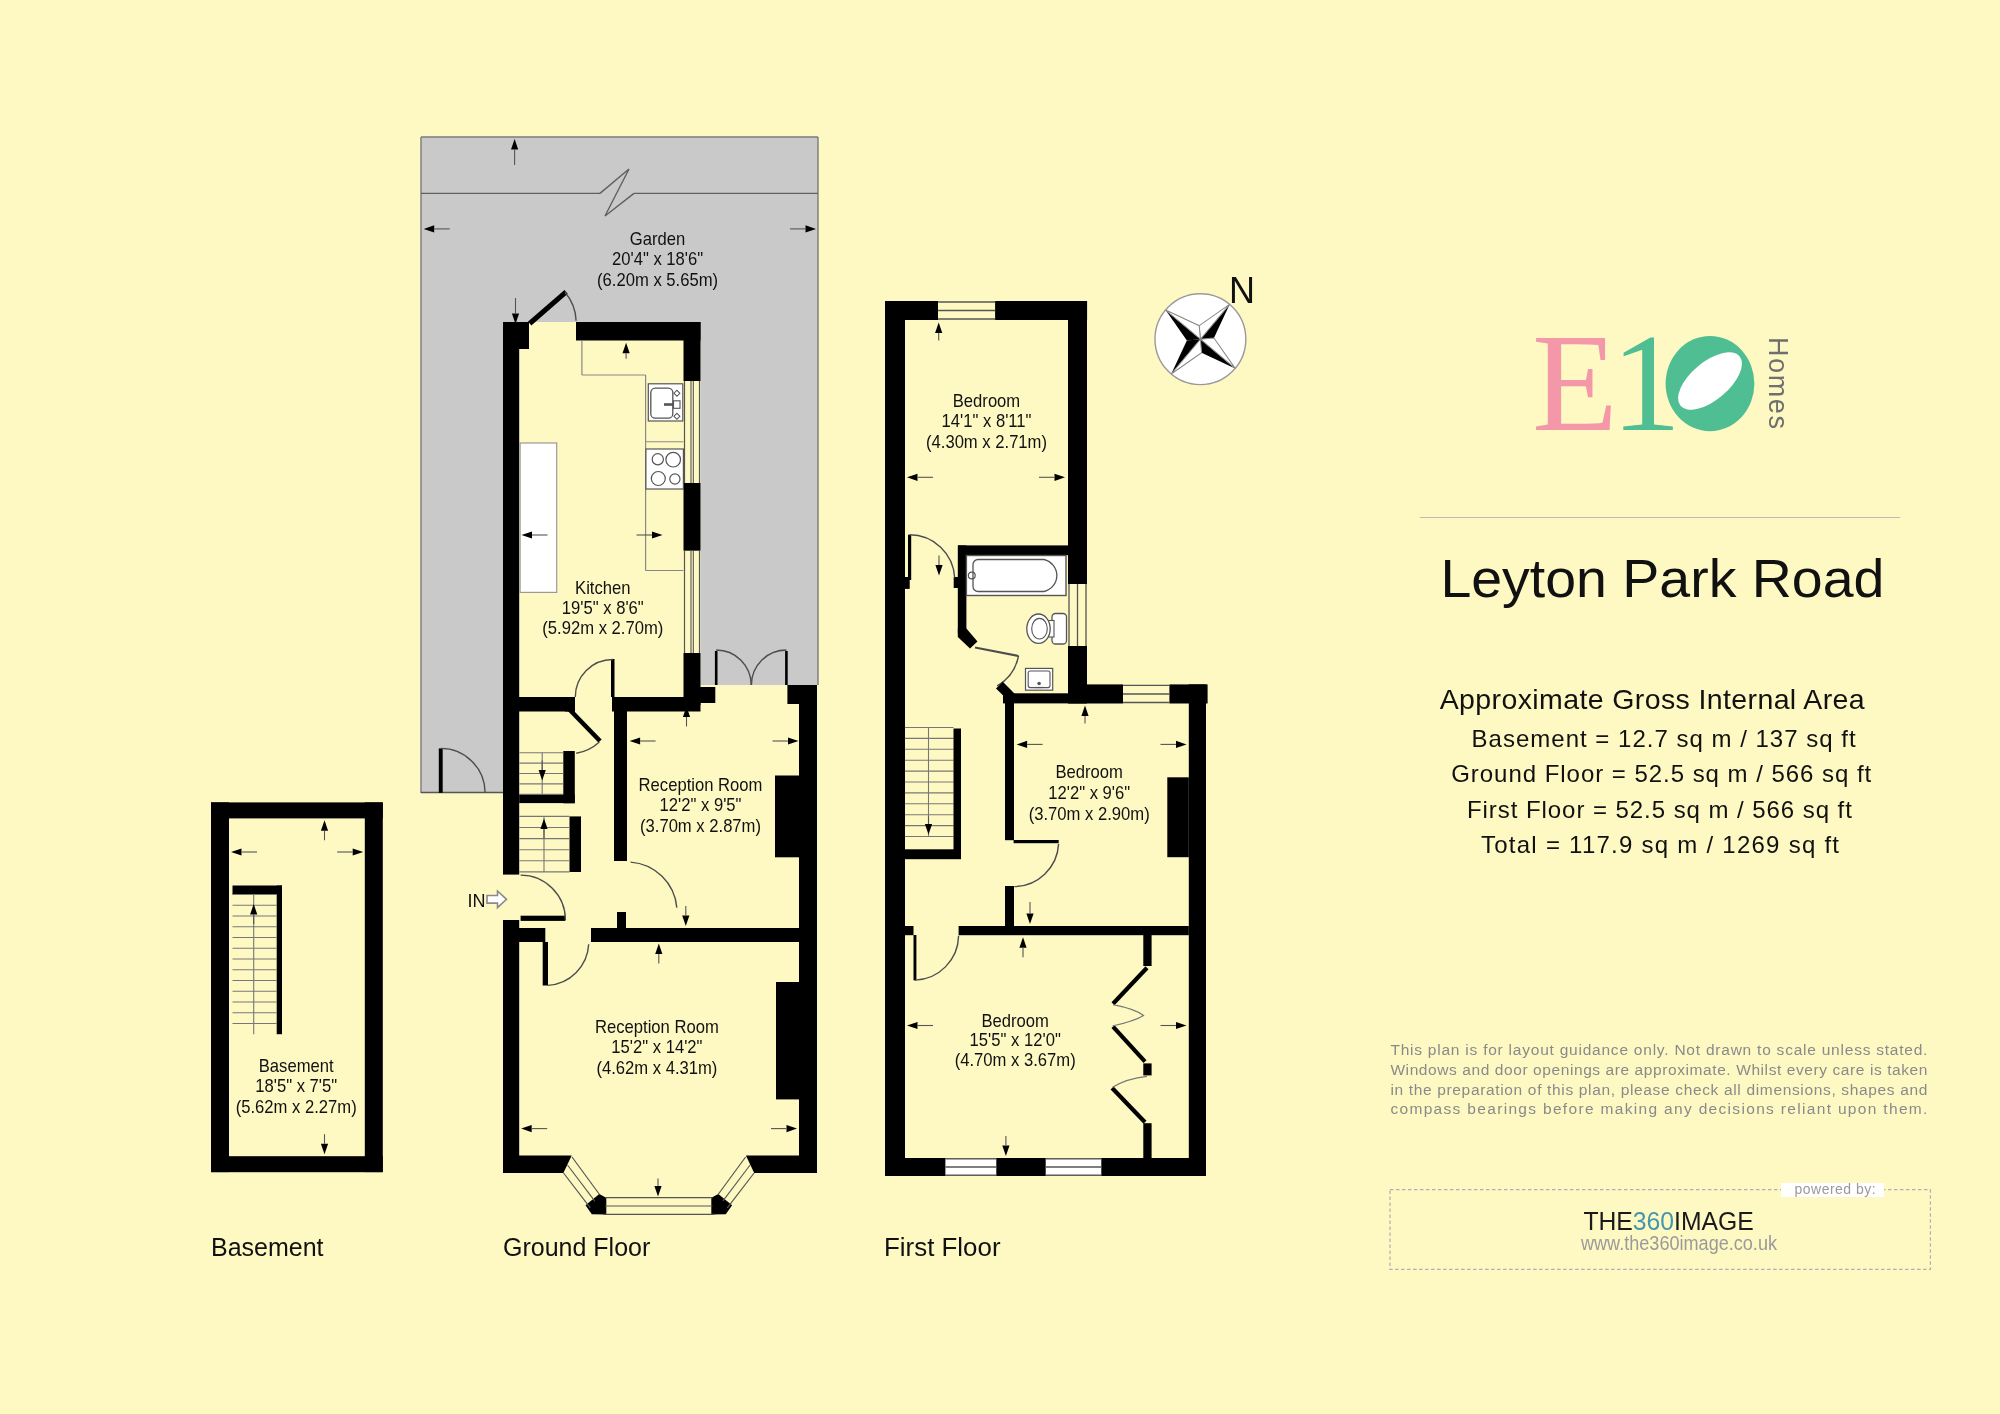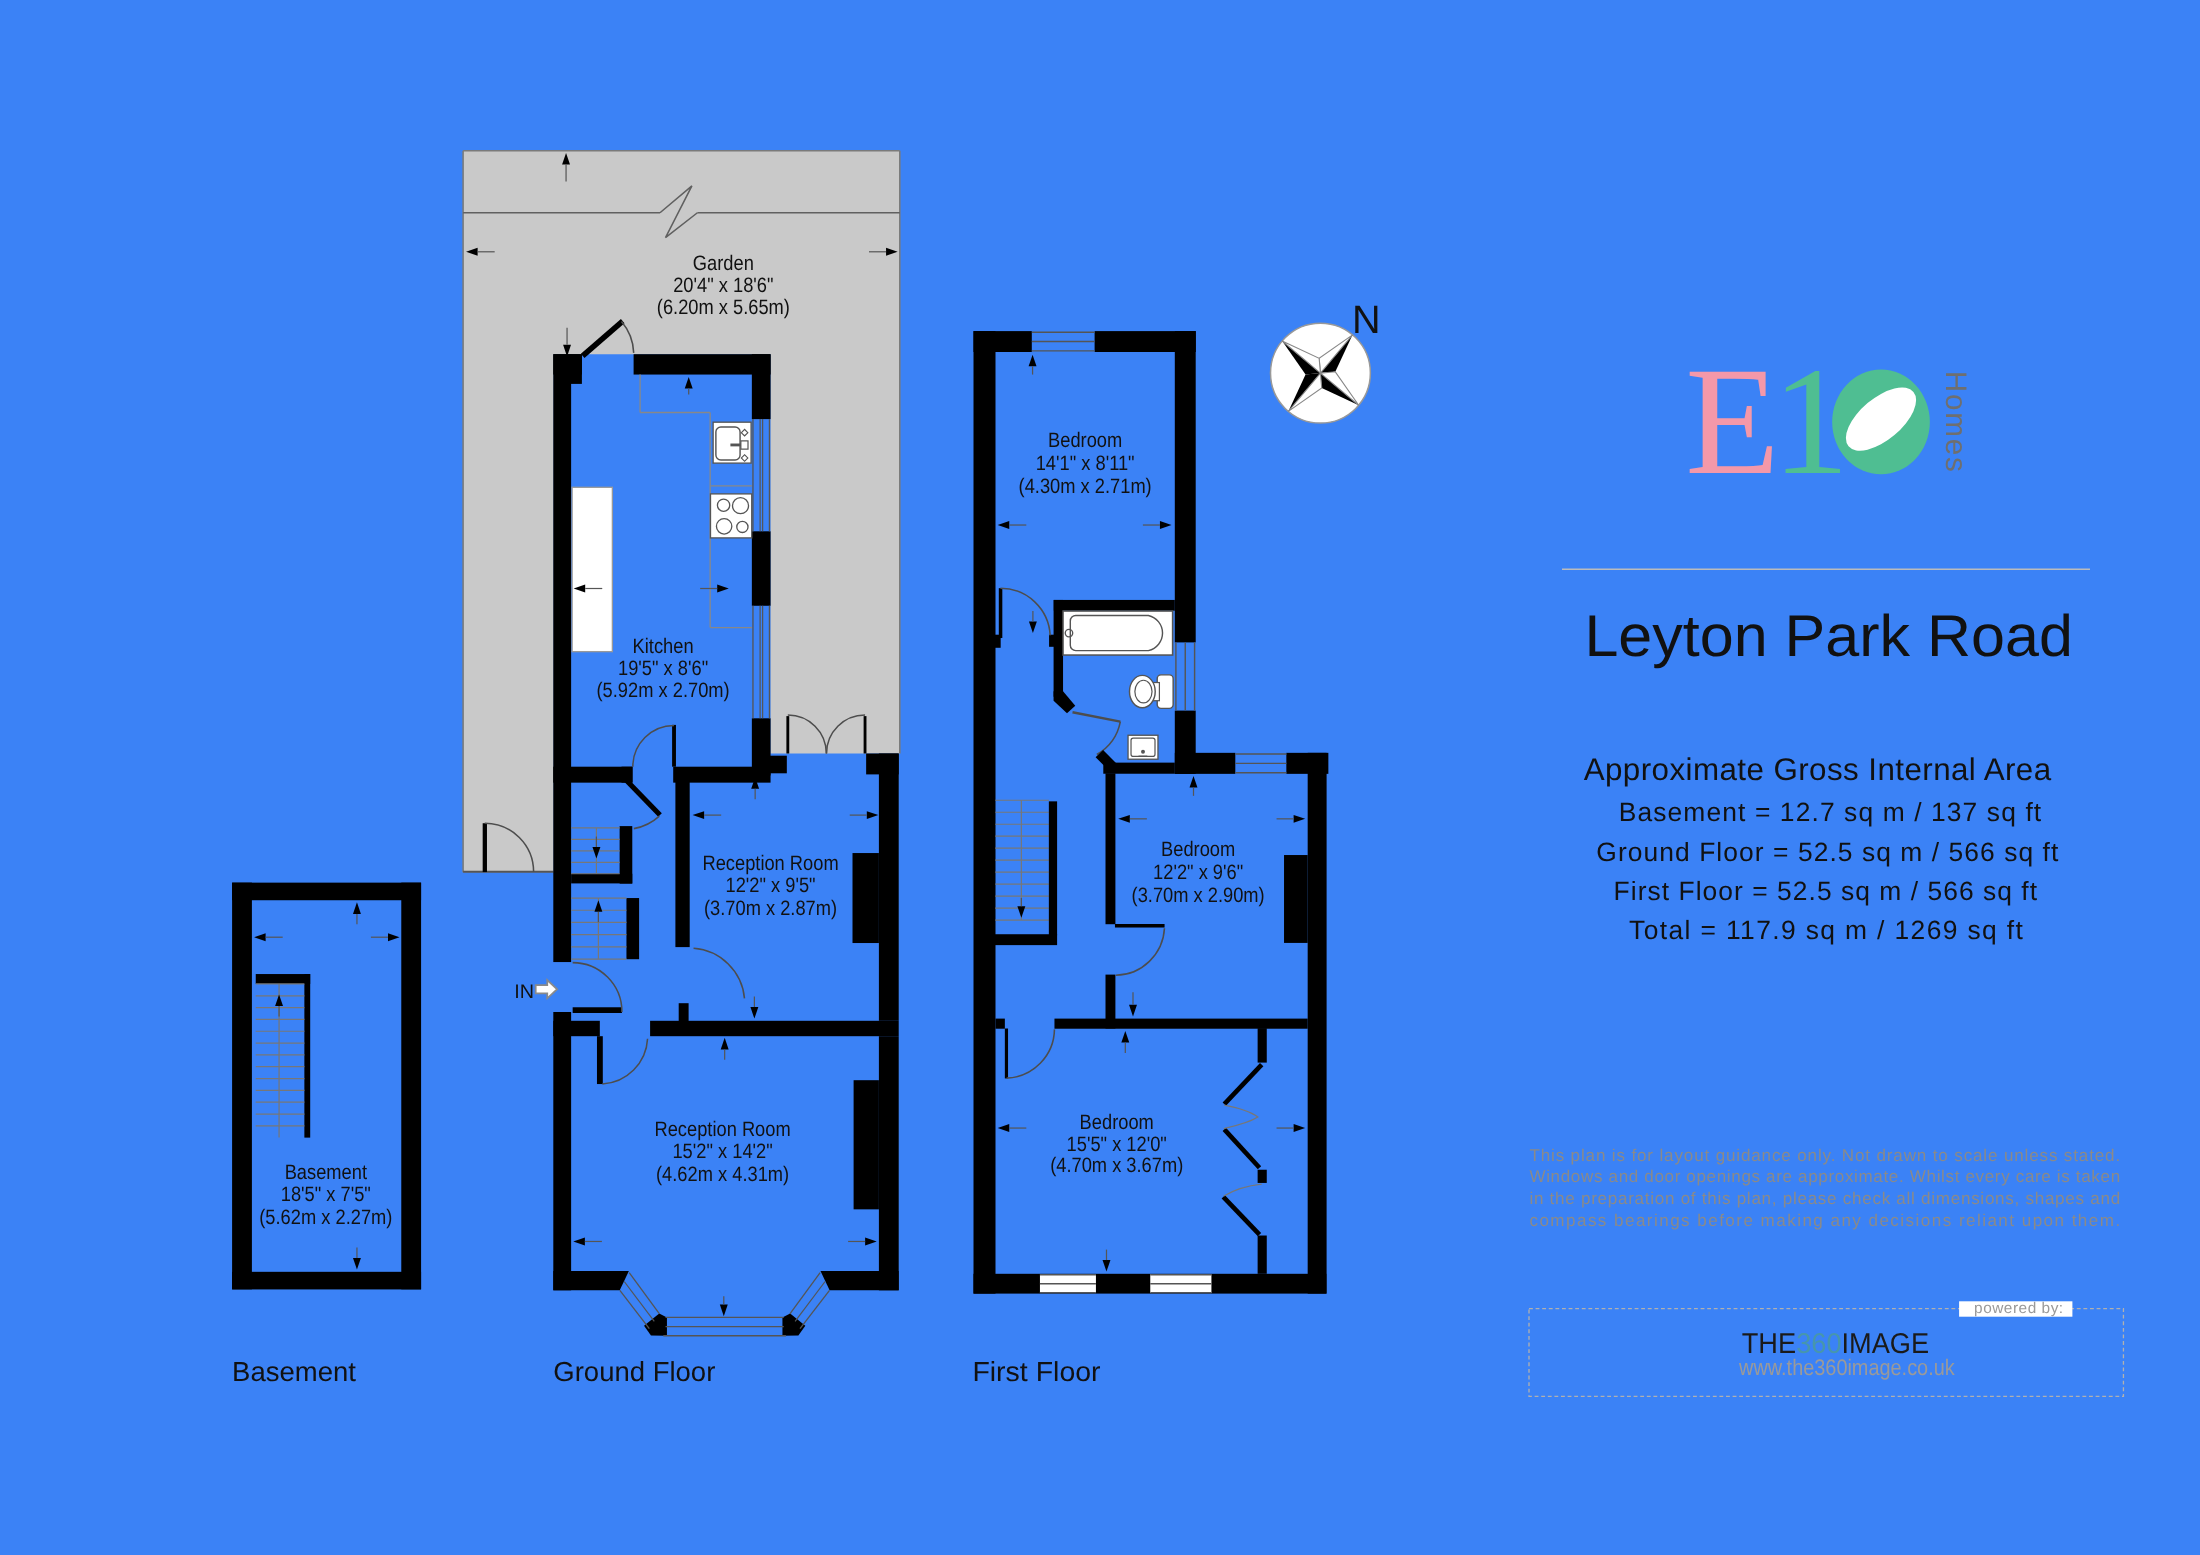--- a/index.html
+++ b/index.html
@@ -1,14 +1,14 @@
 <!DOCTYPE html>
 <html><head><meta charset="utf-8"><style>
 html,body{margin:0;padding:0;background:#fff;}
-#page{position:relative;width:2000px;height:1414px;background:#3b82f6;overflow:hidden;font-family:"Liberation Sans",sans-serif;}
+#page{position:relative;width:2000px;height:1414px;background:#fef9c3;overflow:hidden;font-family:"Liberation Sans",sans-serif;}
 #page svg{transform:translateZ(0);}
 </style></head>
 <body>
 <div id="page">
 <svg width="2000" height="1414" viewBox="0 0 2000 1414" font-family="Liberation Sans">
 
 <g>
         <polygon points="421,137 818,137 818,685 700.5,685 700.5,322 503.3,322 503.3,793 421,793" fill="#c9c9c9"></polygon>
         <line x1="421" y1="137" x2="818" y2="137" stroke="#7a7a7a" stroke-width="1.4"></line>
         <line x1="421" y1="137" x2="421" y2="793" stroke="#7a7a7a" stroke-width="1.4"></line>

